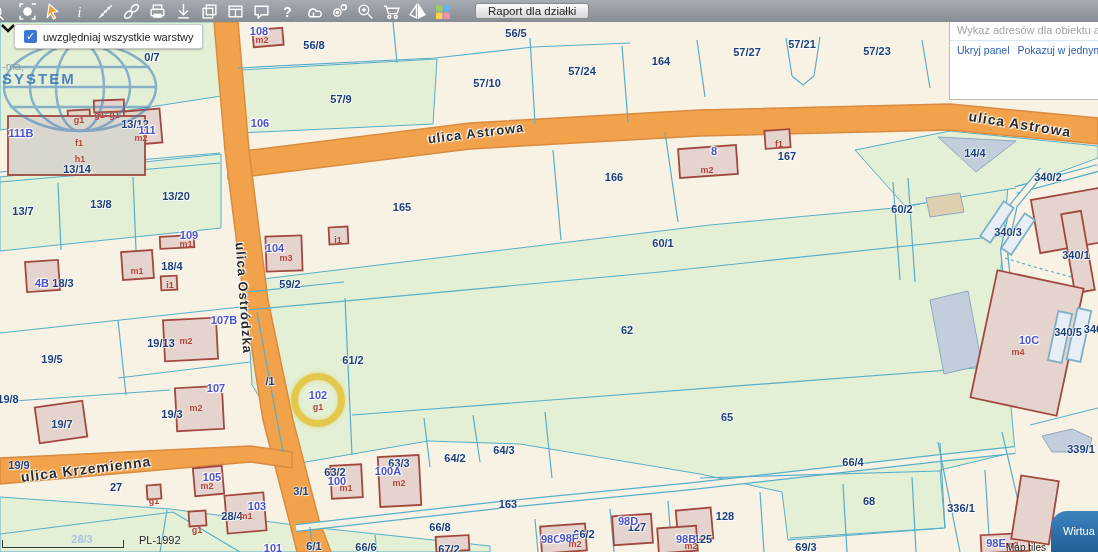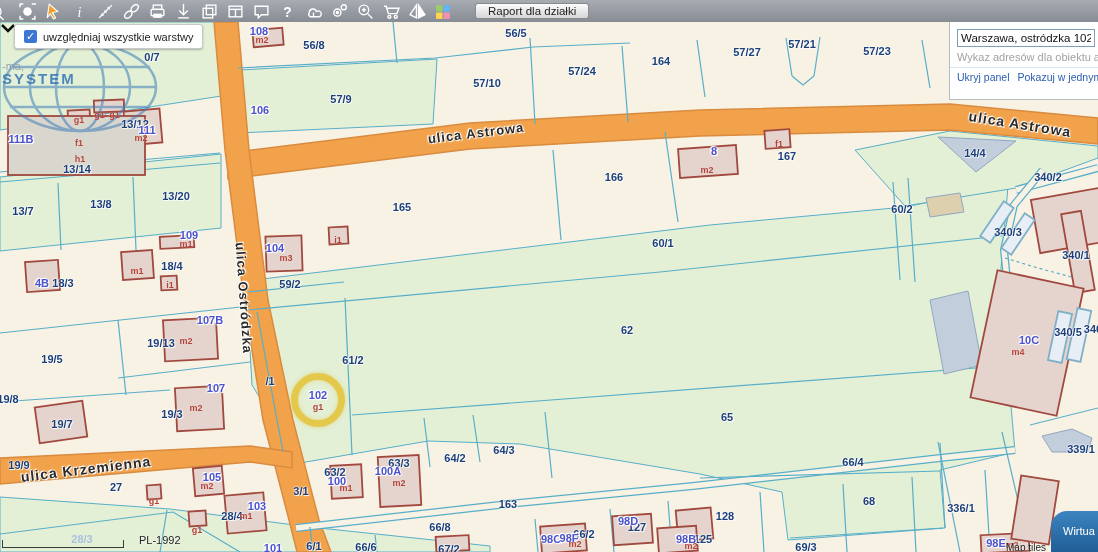--- a/index.html
+++ b/index.html
@@ -320,27 +320,27 @@
         <span class="lbl lbl-parcel" style="left: 232px; top: 494px; transform: translate(-50%, -50%);">28/4</span>
         <span class="lbl lbl-parcel" style="left: 301px; top: 469px; transform: translate(-50%, -50%);">3/1</span>
         <span class="lbl lbl-parcel" style="left: 314px; top: 524px; transform: translate(-50%, -50%);">6/1</span>
         <span class="lbl lbl-parcel" style="left: 335px; top: 450px; transform: translate(-50%, -50%);">63/2</span>
         <span class="lbl lbl-parcel" style="left: 399px; top: 441px; transform: translate(-50%, -50%);">63/3</span>
         <span class="lbl lbl-parcel" style="left: 703px; top: 517px; transform: translate(-50%, -50%);">125</span>
         <span class="lbl lbl-parcel" style="left: 637px; top: 505px; transform: translate(-50%, -50%);">127</span>
         <span class="lbl lbl-parcel" style="left: 725px; top: 494px; transform: translate(-50%, -50%);">128</span>
         <span class="lbl lbl-parcel" style="left: 449px; top: 527px; transform: translate(-50%, -50%);">67/2</span>
         <span class="lbl lbl-addr" style="left: 259px; top: 9px; transform: translate(-50%, -50%);">108</span>
-        <span class="lbl lbl-addr" style="left: 260px; top: 88px; transform: translate(-50%, -50%);">106</span>
-        <span class="lbl lbl-addr" style="left: 21px; top: 117px; transform: translate(-50%, -50%);">111B</span>
+        <span class="lbl lbl-addr" style="left: 260px; top: 101px; transform: translate(-50%, -50%);">106</span>
+        <span class="lbl lbl-addr" style="left: 21px; top: 111px; transform: translate(-50%, -50%);">111B</span>
         <span class="lbl lbl-addr" style="left: 147px; top: 108px; transform: translate(-50%, -50%);">111</span>
         <span class="lbl lbl-addr" style="left: 189px; top: 213px; transform: translate(-50%, -50%);">109</span>
         <span class="lbl lbl-addr" style="left: 275px; top: 226px; transform: translate(-50%, -50%);">104</span>
         <span class="lbl lbl-addr" style="left: 42px; top: 261px; transform: translate(-50%, -50%);">4B</span>
-        <span class="lbl lbl-addr" style="left: 210px; top: 298px; transform: translate(-50%, -50%);">107B</span>
+        <span class="lbl lbl-addr" style="left: 224px; top: 298px; transform: translate(-50%, -50%);">107B</span>
         <span class="lbl lbl-addr" style="left: 216px; top: 366px; transform: translate(-50%, -50%);">107</span>
         <span class="lbl lbl-addr" style="left: 212px; top: 455px; transform: translate(-50%, -50%);">105</span>
         <span class="lbl lbl-addr" style="left: 257px; top: 484px; transform: translate(-50%, -50%);">103</span>
         <span class="lbl lbl-addr" style="left: 273px; top: 526px; transform: translate(-50%, -50%);">101</span>
         <span class="lbl lbl-addr" style="left: 337px; top: 459px; transform: translate(-50%, -50%);">100</span>
         <span class="lbl lbl-addr" style="left: 388px; top: 449px; transform: translate(-50%, -50%);">100A</span>
         <span class="lbl lbl-addr" style="left: 686px; top: 517px; transform: translate(-50%, -50%);">98B</span>
         <span class="lbl lbl-addr" style="left: 551px; top: 517px; transform: translate(-50%, -50%);">98C</span>
         <span class="lbl lbl-addr" style="left: 569px; top: 516px; transform: translate(-50%, -50%);">98F</span>
         <span class="lbl lbl-addr" style="left: 628px; top: 499px; transform: translate(-50%, -50%);">98D</span>
@@ -397,21 +397,20 @@
     <span class="status-text" style="left:1006px;top:520px;font-size:10px;">Map tiles</span>
     <div id="wirtualny-btn">Wirtua</div>
   </div>
 
   <div id="layers-box">
     <span class="cb" id="layers-cb">✓</span>
     <span class="cb-label">uwzględniaj wszystkie warstwy</span>
   </div>
 
   <div id="panel">
-    <input type="text" value="Warszawa, ostródzka 102" style="">
     <div class="hint">Wykaz adresów dla obiektu ak</div>
     <div class="sep"></div>
     <div class="links">
       <span>Ukryj panel</span>
       <span>Pokazuj w jednym ok</span>
     </div>
   </div>
 
 </div>
 

